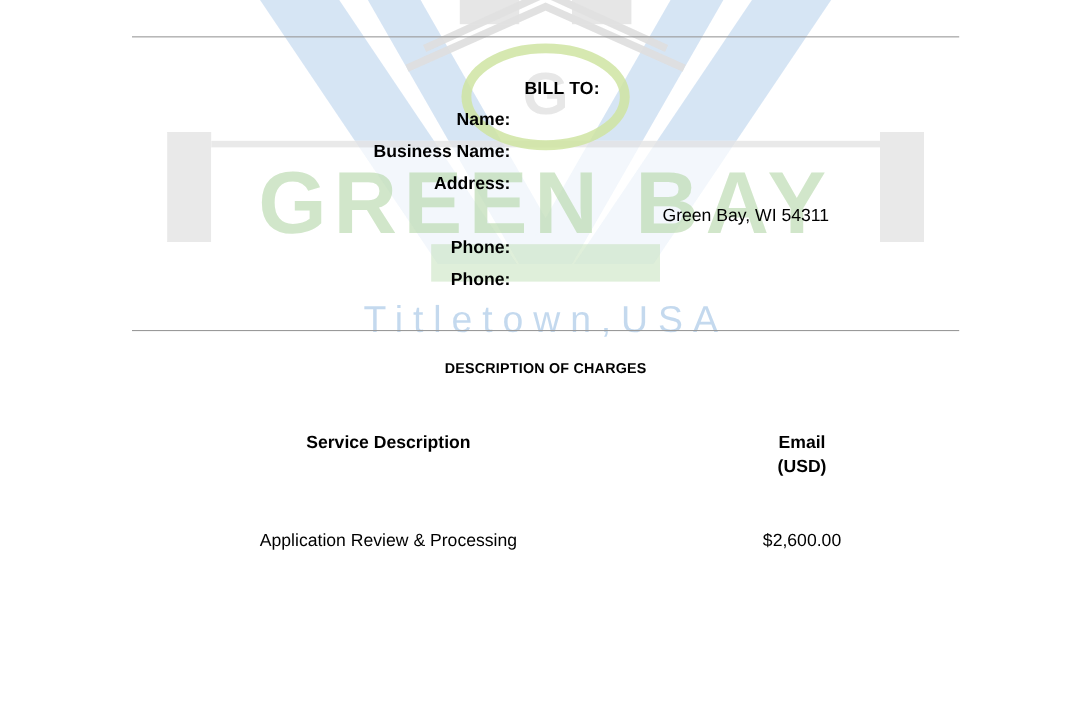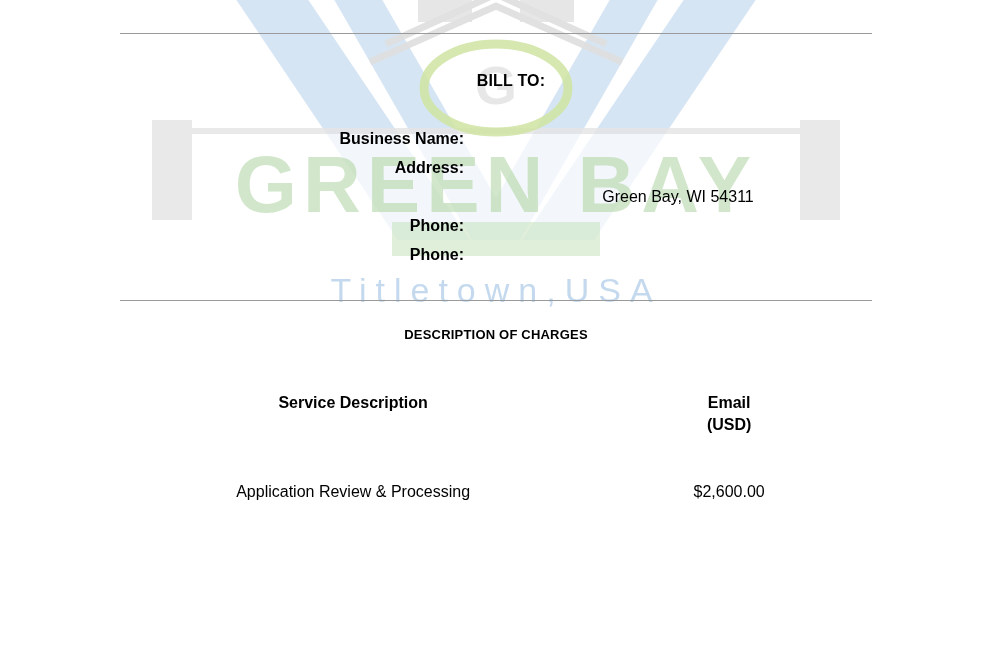--- a/index.html
+++ b/index.html
@@ -187,20 +187,24 @@
     </g>
   </svg>
 </div>
 
 <div class="doc">
 
   <div class="rule top"></div>
 
   <div class="billto-title">BILL TO:</div>
 
+  <div class="field-row row-name">
+    <div class="field-label">Name:</div>
+    <div class="field-value"></div>
+  </div>
 
   <div class="field-row row-business">
     <div class="field-label">Business Name:</div>
     <div class="field-value"></div>
   </div>
 
   <div class="field-row row-address">
     <div class="field-label">Address:</div>
     <div class="field-value"></div>
   </div>

